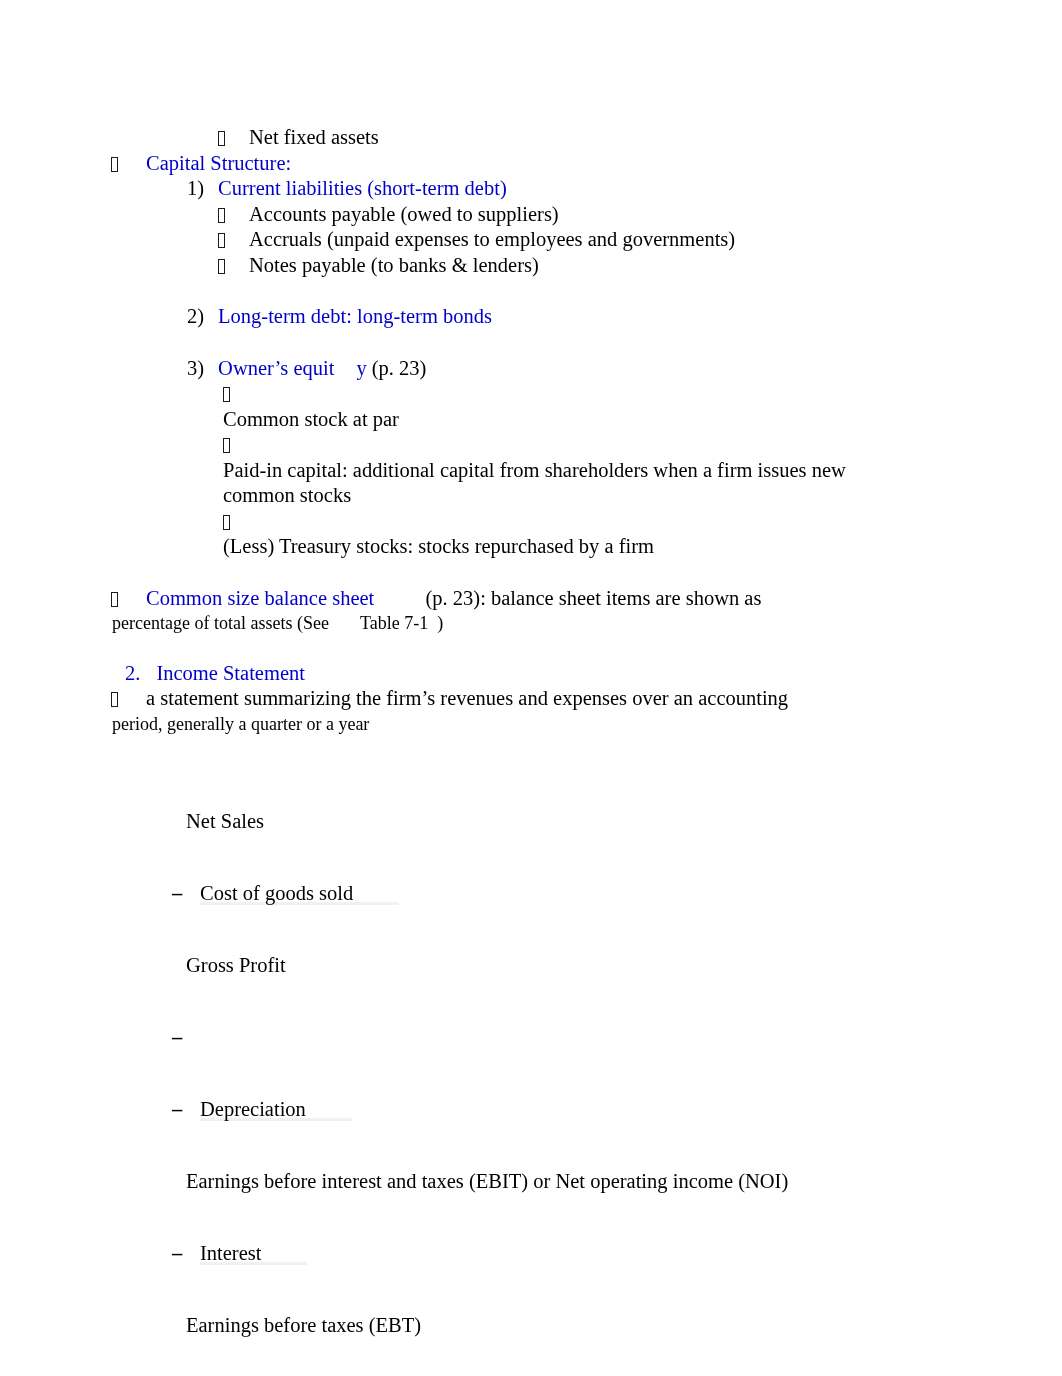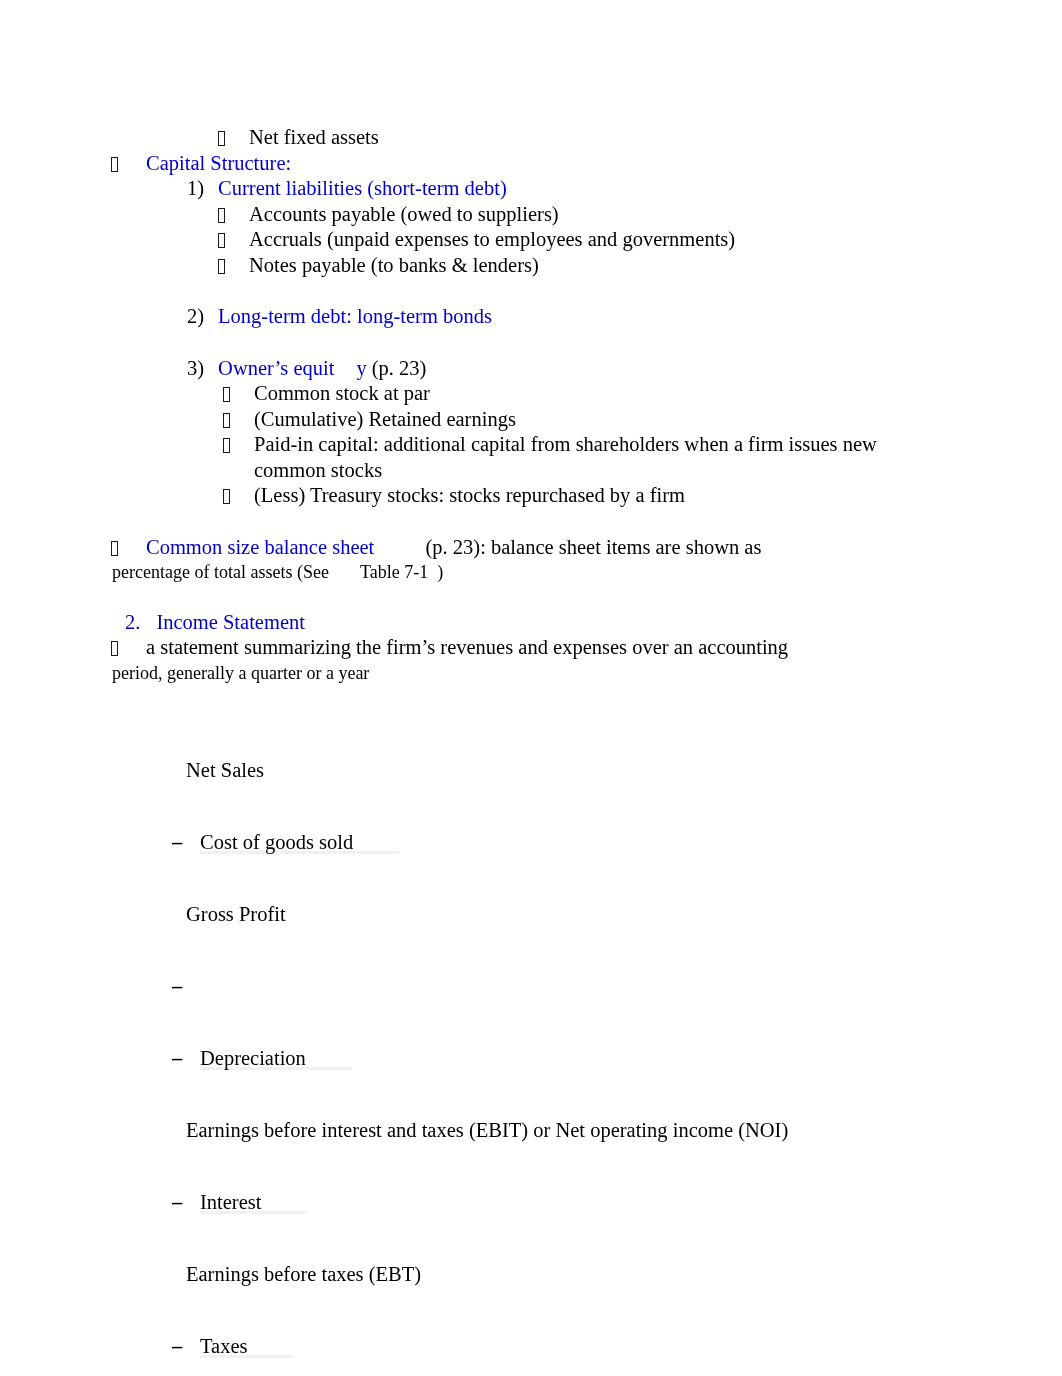--- a/index.html
+++ b/index.html
@@ -56,21 +56,21 @@
   }
 
   .blue { color: #0000cc; }
   .black { color: #000000; }
 
   
   .lvl-num1   { padding-left: 125px; }   
   .lvl-b1     { padding-left: 111px; }   
   .lvl-num2   { padding-left: 187px; }   
   .lvl-b2     { padding-left: 218px; }   
-  .lvl-b2b    { padding-left: 223px; }
+  .lvl-b2b    { padding-left: 223px; flex-direction: column; }
 
   .gap-num1 { display:inline-block; width: 16px; }
   .gap-b1   { display:inline-block; width: 28px; }
   .gap-num2 { display:inline-block; width: 14px; }
   .gap-b2   { display:inline-block; width: 24px; }
 
   
   .calc {
     padding-left: 182px;
     font-size: 20.5px;
@@ -162,24 +162,20 @@
     <span class="txt blue">y</span>
     <span class="txt black"> (p. 23)</span>
   </div>
 
   <div class="row lvl-b2b">
     <span class="marker"><span class="tofu"></span><span class="gap-b2"></span></span>
     <span class="txt black">Common stock at par</span>
   </div>
   <div class="row lvl-b2b">
     <span class="marker"><span class="tofu"></span><span class="gap-b2"></span></span>
-    <span class="txt black">(Cumulative) Retained earnings</span>
-  </div>
-  <div class="row lvl-b2b">
-    <span class="marker"><span class="tofu"></span><span class="gap-b2"></span></span>
     <span class="txt black wrapbox">Paid-in capital: additional capital from shareholders when a firm issues new common stocks</span>
   </div>
   <div class="row lvl-b2b">
     <span class="marker"><span class="tofu"></span><span class="gap-b2"></span></span>
     <span class="txt black">(Less) Treasury stocks: stocks repurchased by a firm</span>
   </div>
 
   <div class="spacer-lg"></div>
 
   <div class="row lvl-b1">

